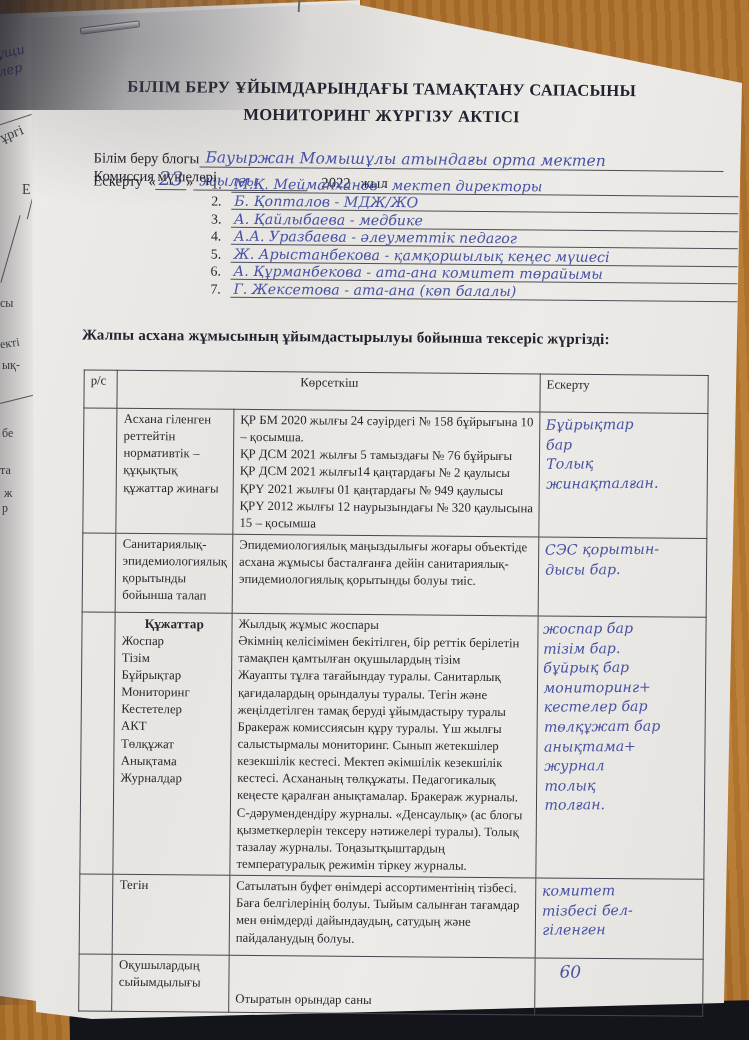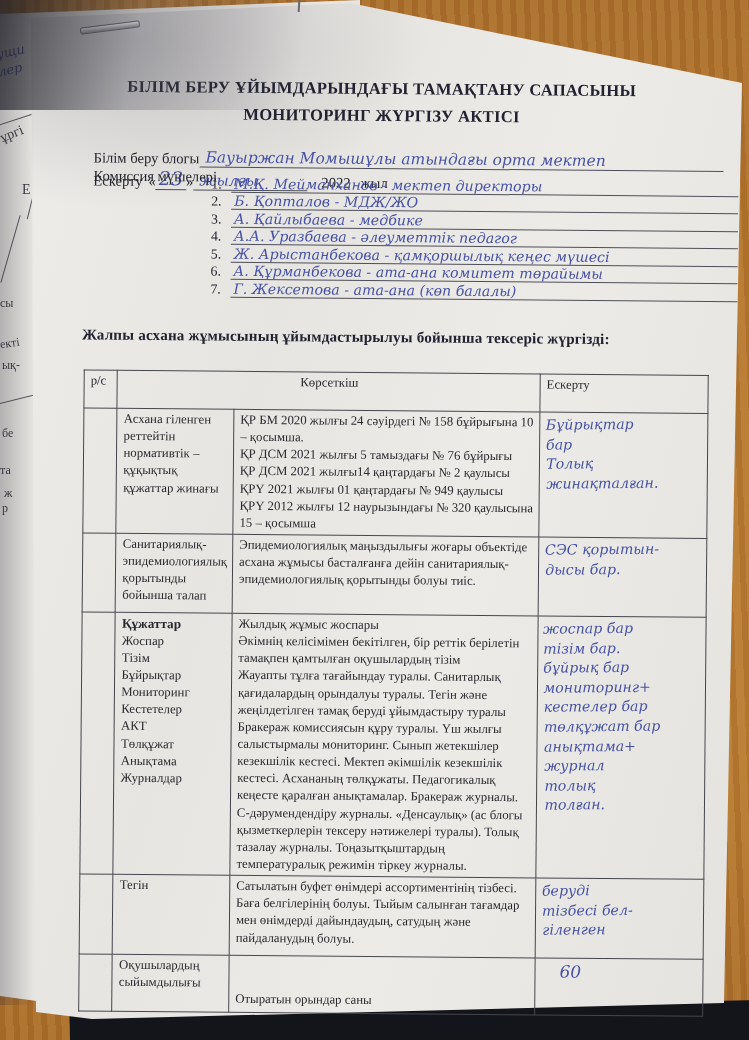--- a/index.html
+++ b/index.html
@@ -52,21 +52,21 @@
   .members .mname{flex:1;border-bottom:1.2px solid #4e4e58;white-space:nowrap;
     font-size:14.2px;padding:0 0 0 3px;}
   .section-heading{position:absolute;left:85px;top:329px;width:600px;font-weight:bold;
     font-size:15.1px;letter-spacing:.2px;color:#222230;}
   table.main{position:absolute;left:87px;top:372px;width:625px;border-collapse:collapse;}
   table.main td,table.main th{border:1px solid #46464e;vertical-align:top;
     font-size:12.8px;line-height:1.34;font-weight:normal;padding:2px 5px 2px 6px;color:#28282f;}
   th.h-num{vertical-align:bottom;text-align:left;font-size:13px;}
   th.h-ind{vertical-align:bottom;text-align:center;font-size:13.4px;}
   th.h-note{vertical-align:bottom;text-align:left;font-size:13.4px;}
-  .label-title{display:block;font-weight:bold;font-size:13.2px;}
+  .label-title{display:block;font-weight:bold;font-size:13.2px;text-align:center;}
   .label-rest,.desc{white-space:pre-line;}
   td.note-cell{overflow:visible;}
   .note-hand{width:138px;white-space:pre-line;font-size:14.2px;line-height:1.38;
     transform:rotate(-1deg);}
   .note-big{font-size:17px;padding-left:18px;transform:none;}
 </style>
 </head>
 <body>
 
 <div class="stage">
@@ -241,21 +241,21 @@
       <tr style="height:80px;">
         <td></td>
         <td>
           <span class="label-title"></span>
           <span class="label-rest">Тегін</span>
         </td>
         <td>
           <div class="desc">Сатылатын буфет өнімдері ассортиментінің тізбесі. Баға белгілерінің болуы. Тыйым  салынған тағамдар мен өнімдерді дайындаудың, сатудың және пайдаланудың болуы.</div>
         </td>
         <td class="note-cell">
-          <div class="hand note-hand">беруді
+          <div class="hand note-hand">комитет
 тізбесі бел-
 гіленген</div>
         </td>
       </tr>
 
       <tr style="height:57px;">
         <td></td>
         <td>
           <span class="label-title"></span>
           <span class="label-rest">Оқушылардың сыйымдылығы</span>

